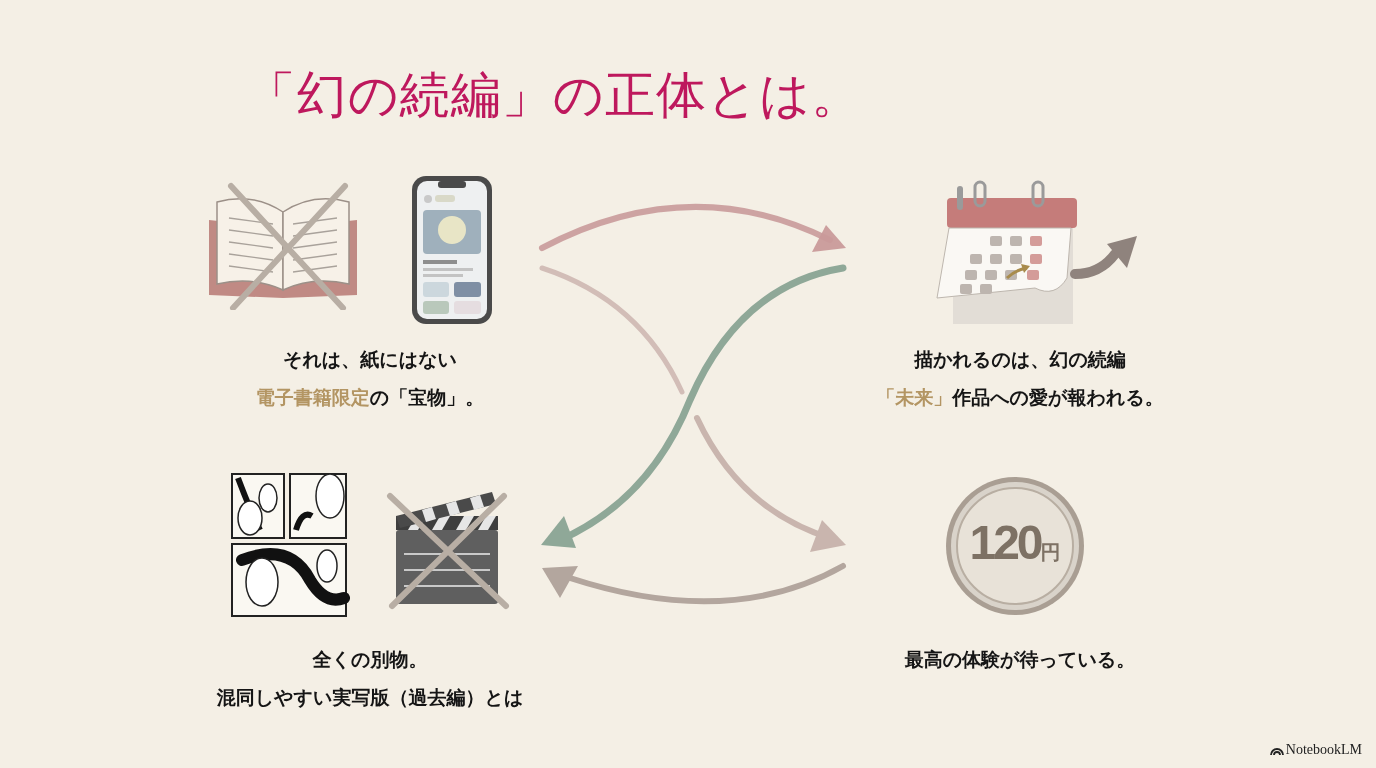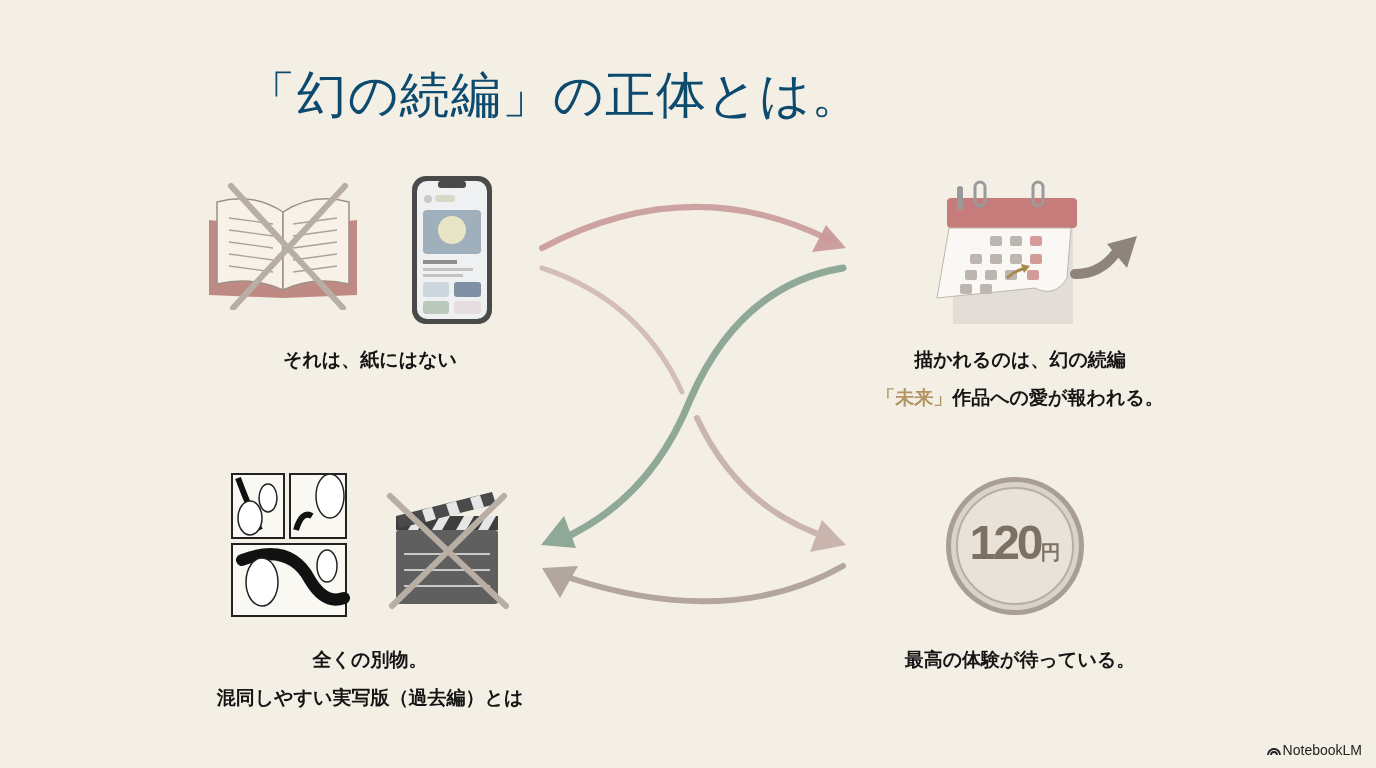--- a/index.html
+++ b/index.html
@@ -7,38 +7,38 @@
     width: 1376px; height: 768px; overflow: hidden;
     background: #F4EFE5;
     font-family: "DejaVu Sans", "Liberation Sans", sans-serif;
     position: relative;
     color: #111;
   }
   .title {
     position: absolute; left: 0; top: 62px; width: 1108px;
     text-align: center;
     font-family: "DejaVu Serif", "Liberation Serif", serif;
-    font-size: 50px; font-weight: normal; color: #0c4a6e;
+    font-size: 50px; font-weight: normal; color: #be185d;
     letter-spacing: 1px;
   }
   .caption {
     position: absolute; text-align: center;
     font-weight: bold; font-size: 19px; line-height: 38px; color: #151515;
   }
   .accent { color: #B39563; }
   .cap-tl { left: 150px; top: 340px; width: 440px; }
   .cap-tr { left: 790px; top: 340px; width: 460px; }
   .cap-bl { left: 120px; top: 640px; width: 500px; }
   .cap-br { left: 770px; top: 640px; width: 500px; }
   .icon { position: absolute; }
   .arrows { position: absolute; left: 0; top: 0; }
   .brand {
     position: absolute; right: 14px; bottom: 10px;
     font-size: 14px; color: #222; display: flex; align-items: center; gap: 2px;
-    font-family: Liberation Sans, sans-serif;
+    font-family: Liberation Serif, serif;
   }
 </style>
 </head>
 <body>
 
 <div class="title">「幻の続編」の正体とは。</div>
 
 <svg class="arrows" width="1376" height="768" viewBox="0 0 1376 768">
   <defs>
     <marker id="mRose" markerWidth="10" markerHeight="10" refX="6" refY="5" orient="auto" markerUnits="userSpaceOnUse" viewBox="0 0 12 10">
@@ -177,20 +177,21 @@
     <circle cx="71" cy="71" r="64" fill="#D9D3CA"></circle>
     <circle cx="71" cy="71" r="58" fill="#E8E2D8" stroke="#B8AEA2" stroke-width="2"></circle>
   </svg>
   <div style="position:absolute; left:0; top:40px; width:142px; text-align:center; color:#7d7164; font-family:'Liberation Sans',sans-serif; font-weight:bold;">
     <span style="font-size:48px; letter-spacing:-3px;">120</span><span style="font-size:20px;">円</span>
   </div>
 </div>
 
 <div class="caption cap-tl">
   <div>それは、紙にはない</div>
+  <div><span class="accent">電子書籍限定</span><span>の「宝物」。</span></div>
 </div>
 
 <div class="caption cap-tr">
   <div>描かれるのは、幻の続編</div>
   <div><span class="accent">「未来」</span><span>作品への愛が報われる。</span></div>
 </div>
 
 <div class="caption cap-bl">
   <div>全くの別物。</div>
   <div>混同しやすい実写版（過去編）とは</div>

